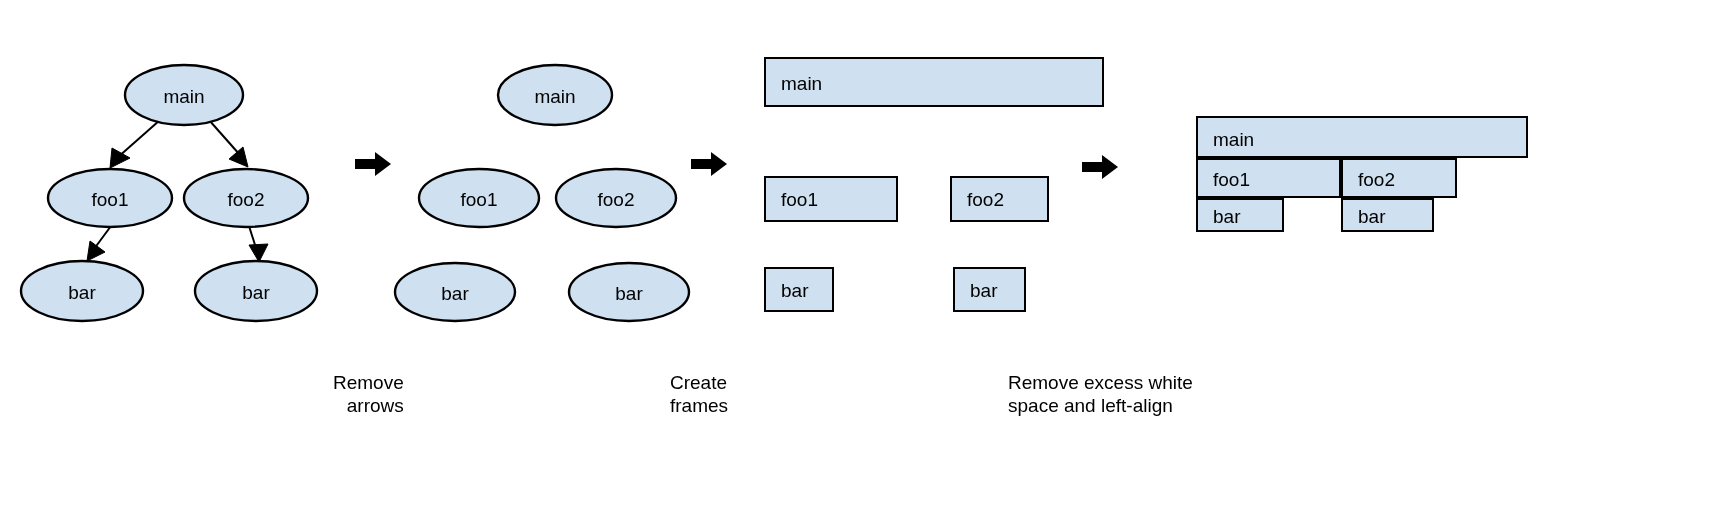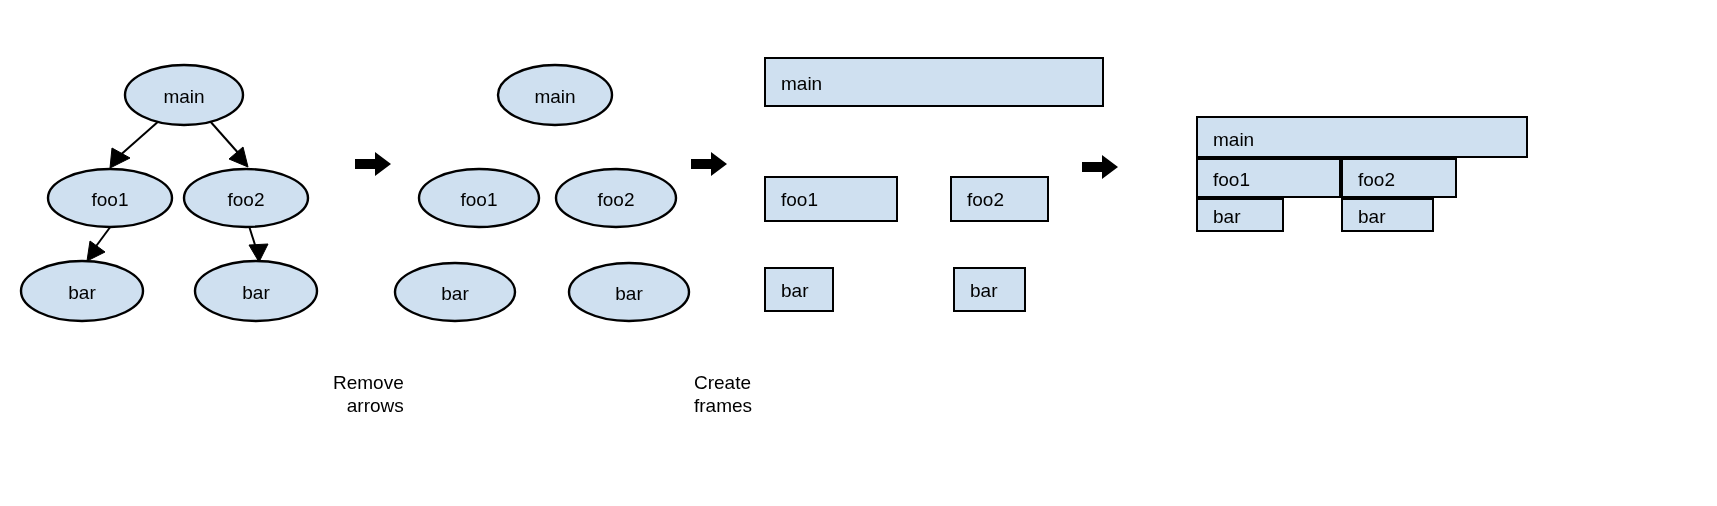--- a/index.html
+++ b/index.html
@@ -175,16 +175,18 @@
 
     <div class="frame-box" style="left:1196px; top:198px; width:88px; height:34px;"></div>
     <div class="frame-label" style="left:1213px; top:207px;">bar</div>
 
     <div class="frame-box" style="left:1341px; top:198px; width:93px; height:34px;"></div>
     <div class="frame-label" style="left:1358px; top:207px;">bar</div>
   </div>
 
   <div class="caption" style="left:333px; top:371px;text-align:right;">Remove
 arrows</div>
-  <div class="caption" style="left:670px; top:371px;margin-left:24px;">Create
+  <div class="caption" style="left:670px; top:371px;">Create
 frames</div>
+  <div class="caption" style="left:1008px; top:371px;">Remove excess white
+space and left-align</div>
 
 </div>
 
 </body></html>

